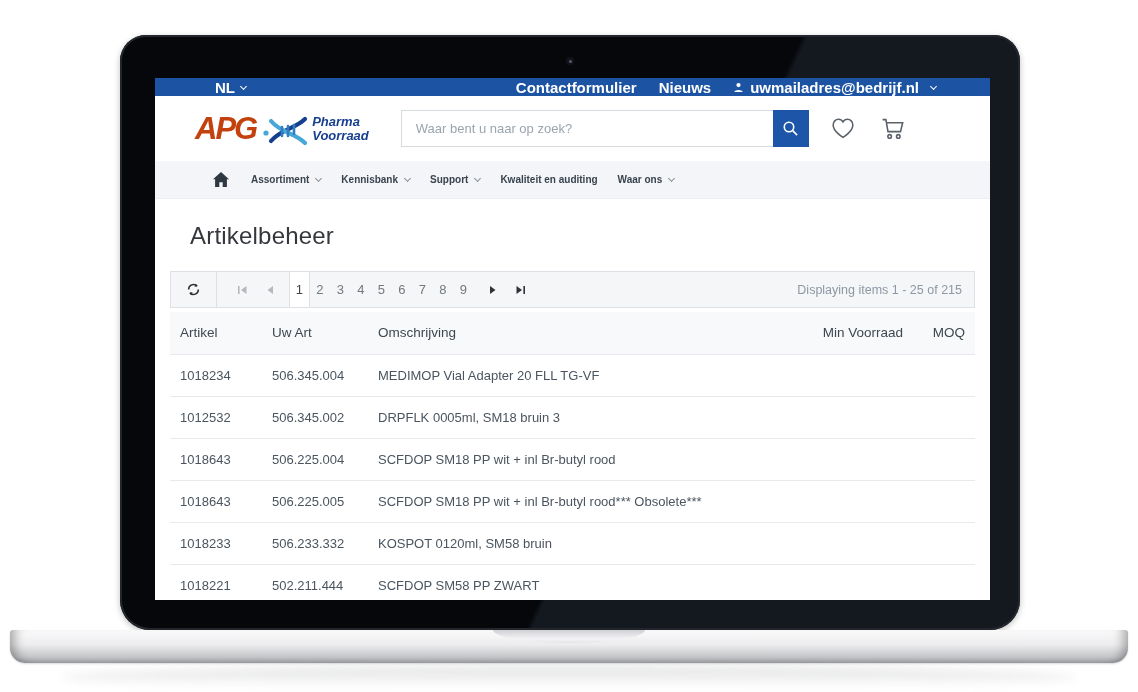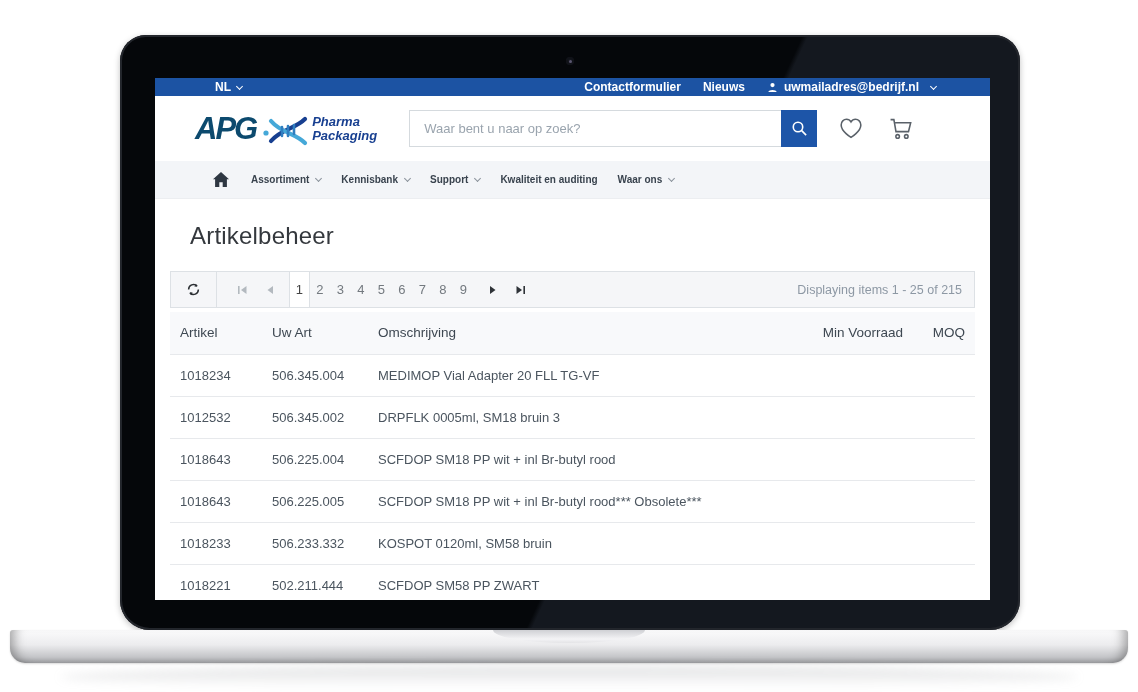--- a/index.html
+++ b/index.html
@@ -38,32 +38,32 @@
 
   
   .screen {
     position:absolute; left:35px; top:43px; width:835px; height:522px;
     background:#fff; overflow:hidden;
   }
   .chev { display:inline-block; width:5px; height:5px; border-right:1.5px solid currentColor; border-bottom:1.5px solid currentColor; transform:rotate(45deg); margin:0 0 2px 6px; }
 
   
   .topbar {
-    height:18px; background:#1c53a3; color:#fff; font-size:12px; font-weight:bold;
+    height:18px; background:#1c53a3; color:#fff; font-size:15px; font-weight:bold;
     display:flex; align-items:center; padding:0 54px 0 60px;
   }
   .topbar a { color:#fff; text-decoration:none; }
   .tb-right { margin-left:auto; display:flex; align-items:center; gap:22px; }
   .account { display:flex; align-items:center; gap:6px; cursor:pointer; }
   .lang { display:flex; align-items:center; cursor:pointer; }
 
   
   .siteheader { height:65px; background:#fff; display:flex; align-items:center; padding:0 40px; }
   .logo { display:flex; align-items:center; cursor:pointer; }
-  .logo-apg { font-size:31px; font-weight:bold; font-style:italic; color:#0c4a6e; letter-spacing:-2px; }
+  .logo-apg { font-size:31px; font-weight:bold; font-style:italic; color:#c2410c; letter-spacing:-2px; }
   .logo-dna { margin:4px 2px 0 6px; }
   .logo-tag { font-size:13px; font-weight:bold; font-style:italic; color:#173f90; line-height:1.05; margin-left:2px; }
   .searchwrap { display:flex; margin-left:32px; }
   .search-input {
     width:372px; height:37px; border:1px solid #d5dade; border-right:none; outline:none;
     padding:8px 14px; font-size:13px; color:#444; font-family:"Liberation Sans", sans-serif;
   }
   .search-input::placeholder { color:#9aa4ae; }
   .search-btn { width:36px; height:37px; background:#1d55a8; border:none; cursor:pointer; display:flex; align-items:center; justify-content:center; }
   .hdr-icons { display:flex; align-items:center; gap:25px; margin-left:21px; }
@@ -144,21 +144,21 @@
         <div class="logo">
           <span class="logo-apg">APG</span>
           <svg class="logo-dna" width="46" height="32" viewBox="0 0 46 32">
             <circle cx="4" cy="18" r="2.6" fill="#45a8d8"></circle>
             <path d="M9 26 C19 14 33 14 43 4" stroke="#173f90" stroke-width="4.2" fill="none" stroke-linecap="round"></path>
             <path d="M9 6 C19 18 33 18 43 28" stroke="#45a8d8" stroke-width="4.2" fill="none" stroke-linecap="round"></path>
             <path d="M20 12v9 M26 11v10 M32 10v9" stroke="#2f7ec0" stroke-width="2.6" stroke-linecap="round"></path>
           </svg>
           <span class="logo-tag">
             <span>Pharma</span><br>
-            <span>Packaging</span>
+            <span>Voorraad</span>
           </span>
         </div>
 
         <div class="searchwrap">
           <input class="search-input" type="text" placeholder="Waar bent u naar op zoek?" style="">
           <button class="search-btn">
             <svg width="17" height="17" viewBox="0 0 18 18" fill="none" stroke="#fff" stroke-width="1.7">
                 <circle cx="7.4" cy="7.4" r="5"></circle>
                 <path d="M11.3 11.3L16 16"></path>
               </svg>

